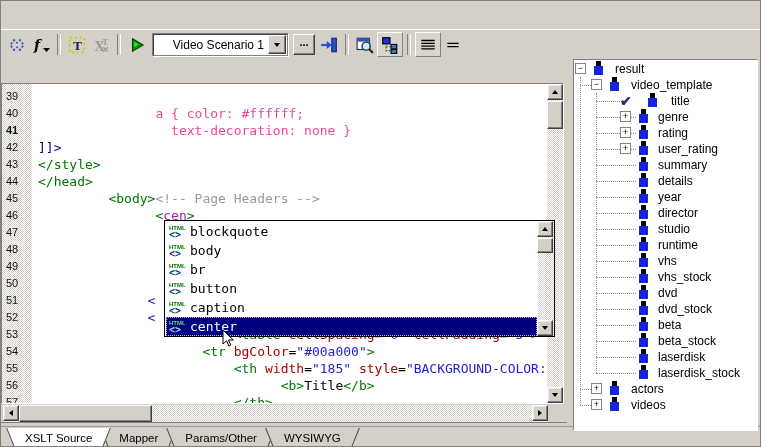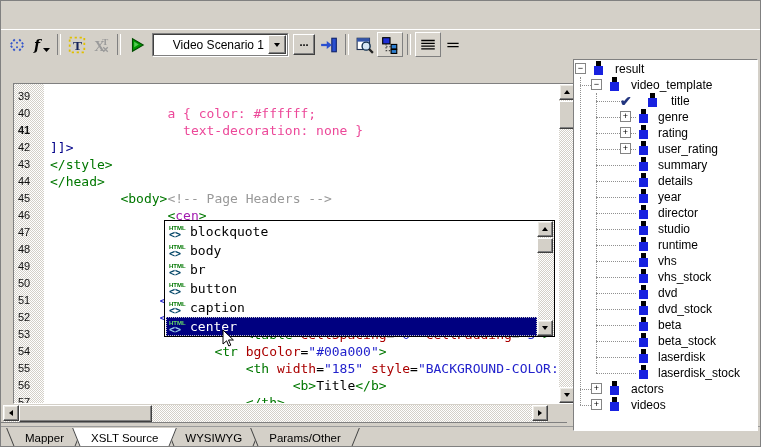--- a/index.html
+++ b/index.html
@@ -28,21 +28,21 @@
   .tri-dn{width:0;height:0;border:3px solid transparent;border-top:4px solid #000;margin-top:3px;}
   .tri-up{width:0;height:0;border:3px solid transparent;border-bottom:4px solid #000;margin-bottom:3px;}
   .tri-lf{width:0;height:0;border:3px solid transparent;border-right:4px solid #000;margin-right:3px;}
   .tri-rt{width:0;height:0;border:3px solid transparent;border-left:4px solid #000;margin-left:3px;}
   .ellip{width:20px; height:19px; background:#d4d0c8; border:1px solid; border-color:#ffffff #404040 #404040 #ffffff; box-shadow:inset -1px -1px 0 #808080; text-align:center; line-height:14px; font-weight:bold; margin:0 2px; flex:0 0 auto;}
   
   .matchbar{position:absolute; left:2px; top:60px; width:562px; height:20px; border:1px solid; border-color:#808080 #ffffff #ffffff #808080; box-sizing:border-box; display:flex; align-items:center;}
   .matchbar .mlabel{flex:1; font-weight:bold; font-size:12px; padding-left:5px;}
   .matchbar .cbtn{height:16px;}
   
-  .editor{position:absolute; left:12px; top:82px; width:563px; height:321px; background:#fff; border:1px solid; border-color:#808080 #ffffff #ffffff #808080; box-sizing:border-box; overflow:hidden;}
+  .editor{position:absolute; left:0; top:82px; width:563px; height:321px; background:#fff; border:1px solid; border-color:#808080 #ffffff #ffffff #808080; box-sizing:border-box; overflow:hidden;}
   .gutter{position:absolute; left:0; top:0; width:30px; height:100%;}
   .gnum{position:absolute; left:4px; height:17px; font-size:11px; color:#111; line-height:17px;}
   .codearea{position:absolute; left:30px; top:0; right:17px; bottom:0; overflow:hidden;}
   .cline{position:absolute; left:6px; margin:0; height:17px; line-height:17px; font-family:"DejaVu Sans Mono", monospace; font-size:13px; white-space:pre;}
   .tk-tag{color:#007700;margin-top:16px;} .tk-attr{color:#aa0000;} .tk-value{color:#2222cc;}
   .tk-cdata{color:#ec4899;} .tk-comment{color:#999999;} .tk-marked{color:#000088;}
   .tk-typing{color:#a21caf;} .tk-plain{color:#000;}
   
   .sbtn{position:absolute; width:16px; height:16px; background:#d4d0c8; border:1px solid; border-color:#ffffff #404040 #404040 #ffffff; box-shadow:inset -1px -1px 0 #808080, inset 1px 1px 0 #eceae4; box-sizing:border-box; display:flex; align-items:center; justify-content:center;}
   .sthumb{position:absolute; background:#d4d0c8; border:1px solid; border-color:#ffffff #404040 #404040 #ffffff; box-shadow:inset -1px -1px 0 #808080; box-sizing:border-box;}
@@ -433,40 +433,40 @@
       <div class="ticon" style="left: 35px; top: 337px;">
         <div class="bsq"></div>
         <div class="blsq"></div>
       </div>
       <div class="trow-label" style="left: 57px; top: 337px;">videos</div>
     </div>
 
   <div class="paneline"></div>
   <div class="strip">
     <div class="vtabs" id="vtabs">
+        <div class="vtab active">
+          <div class="eL"></div>
+          <div class="eC"></div>
+          <div class="eR"></div>
+          <span class="vlbl">XSLT Source</span>
+        </div>
         <div class="vtab">
           <div class="eL"></div>
           <div class="eC"></div>
           <div class="eR"></div>
           <span class="vlbl">Mapper</span>
         </div>
-        <div class="vtab active">
+        <div class="vtab">
           <div class="eL"></div>
           <div class="eC"></div>
           <div class="eR"></div>
-          <span class="vlbl">XSLT Source</span>
+          <span class="vlbl">Params/Other</span>
         </div>
         <div class="vtab">
           <div class="eL"></div>
           <div class="eC"></div>
           <div class="eR"></div>
           <span class="vlbl">WYSIWYG</span>
         </div>
-        <div class="vtab">
-          <div class="eL"></div>
-          <div class="eC"></div>
-          <div class="eR"></div>
-          <span class="vlbl">Params/Other</span>
-        </div>
       </div>
   </div>
 
 </div>
 
 </body></html>

